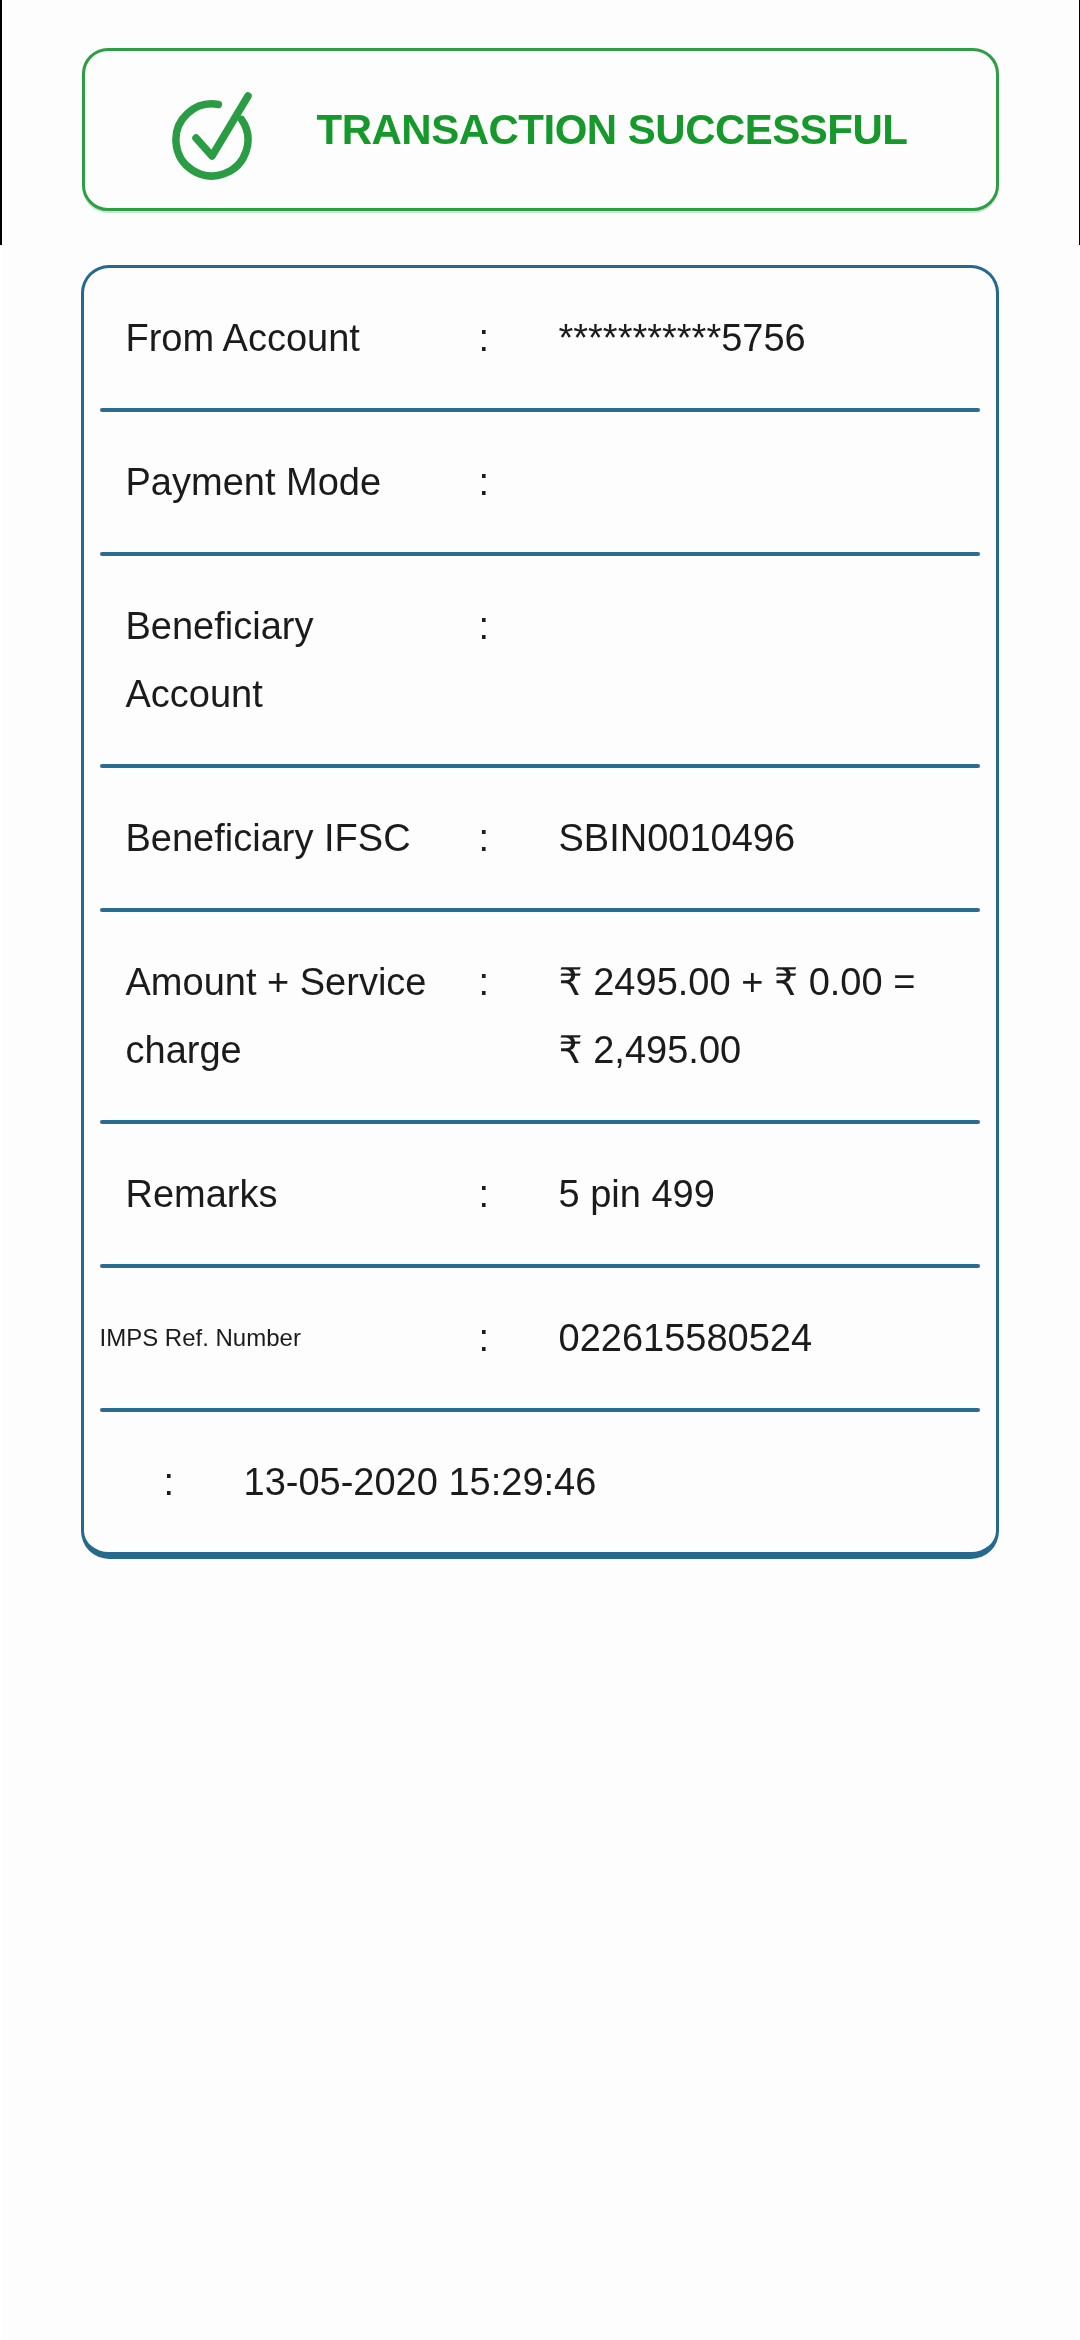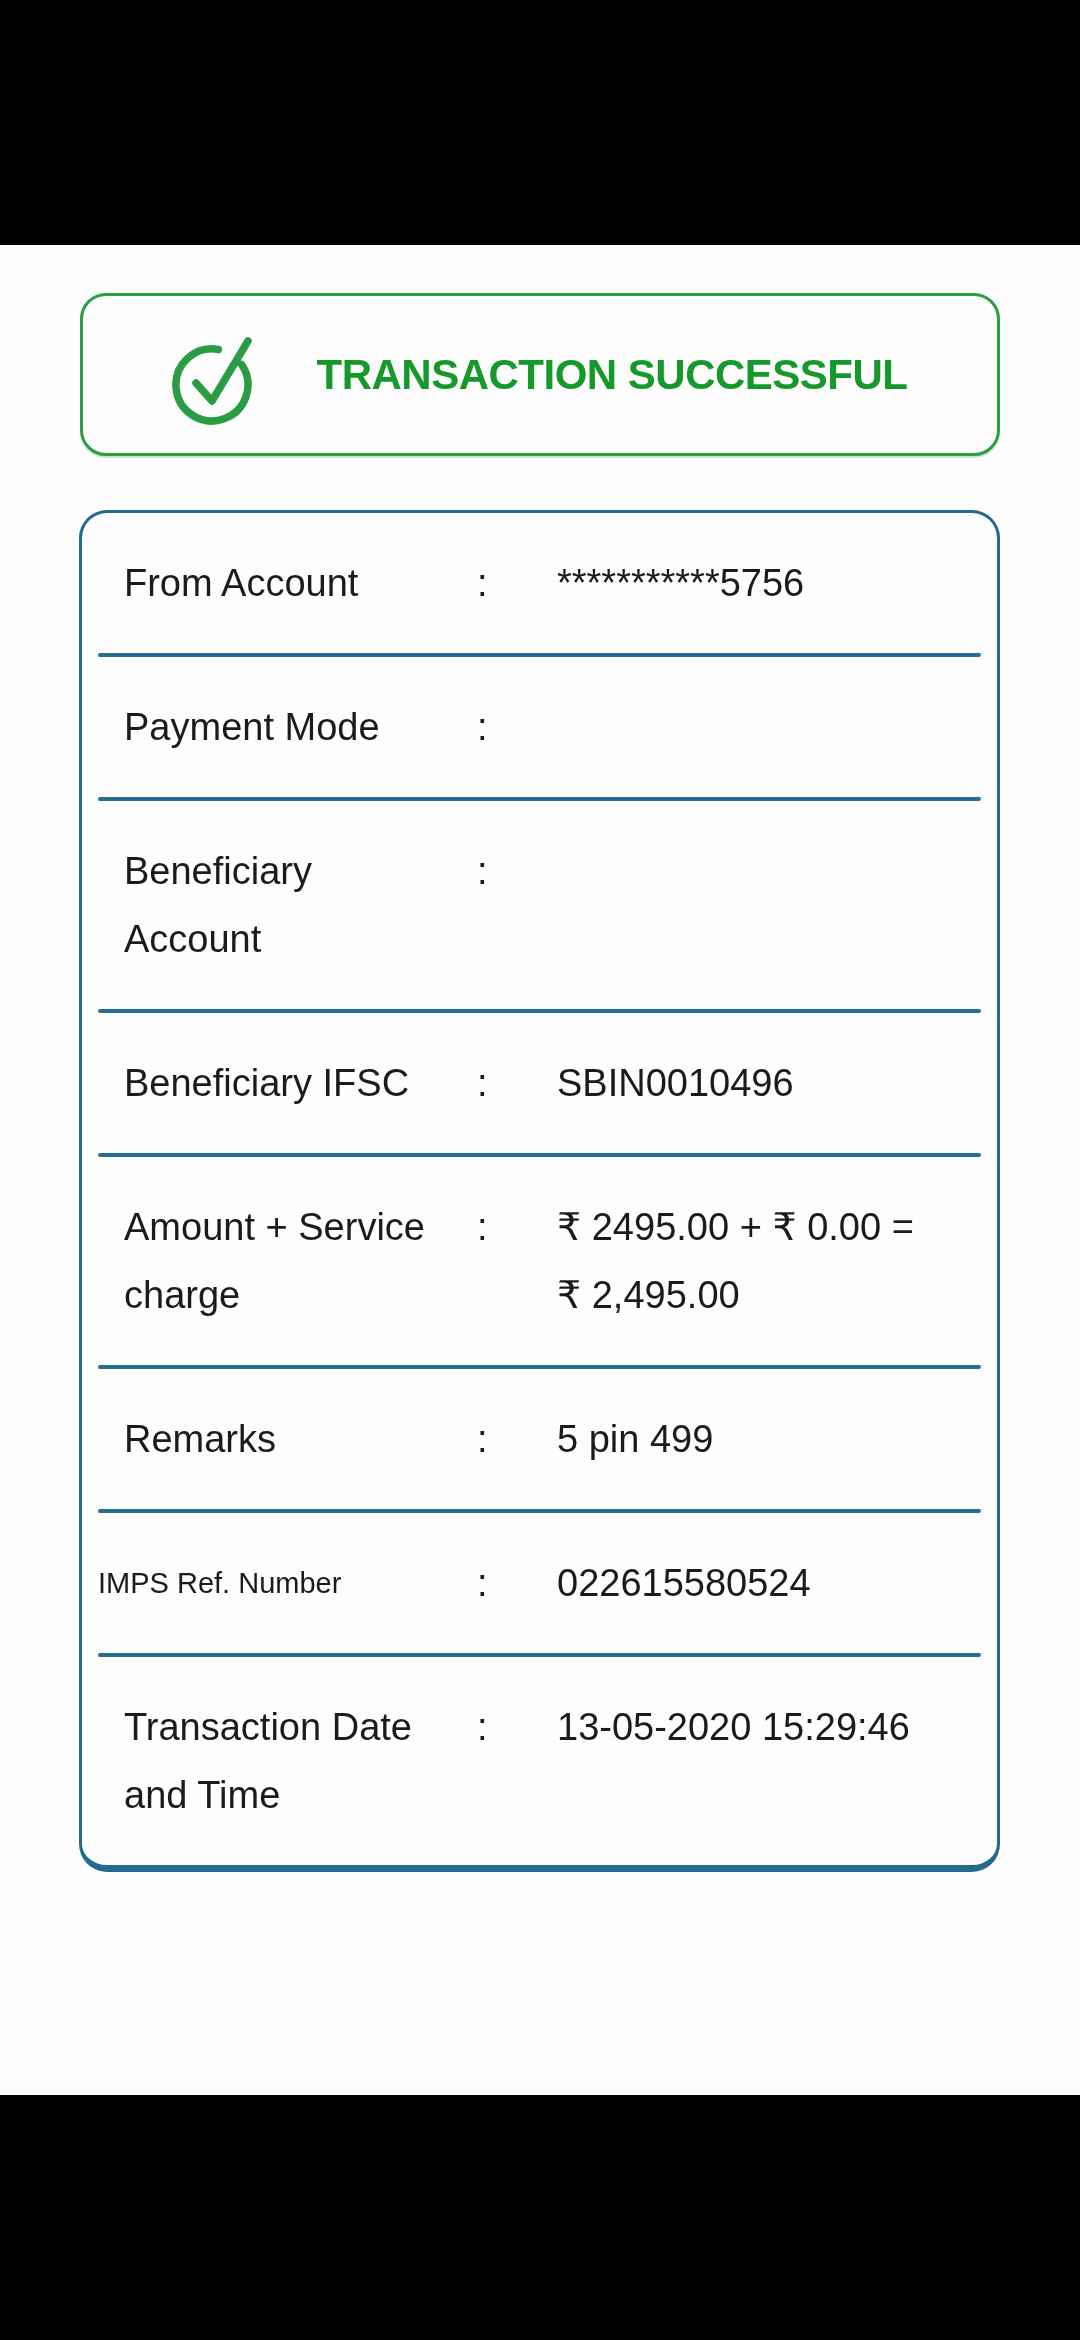--- a/index.html
+++ b/index.html
@@ -4,21 +4,21 @@
 <style>
   html, body { margin: 0; padding: 0; }
   body {
     width: 1080px;
     height: 2340px;
     background: #ffffff;
     font-family: "Liberation Sans", "DejaVu Sans", sans-serif;
     color: #1b1b1b;
     overflow: hidden;
   }
-  .screen { width: 1080px; height: 2340px; display: flex; flex-direction: column; }
+  .screen { width: 1080px; height: 2340px; display: flex; flex-direction: row; justify-content: center; }
   .bar { width: 100%; height: 245px; background: #000000; flex: 0 0 auto; }
   .content { flex: 1 1 auto; background: #fdfdfd; }
 
   
   .banner {
     margin: 48px 80px 0 80px;
     height: 157px;
     border: 3px solid #2e9e44;
     border-radius: 26px;
     box-shadow: 0 2px 0 rgba(46,158,68,0.25);
@@ -51,21 +51,21 @@
     align-items: flex-start;
     padding: 36px 42px;
     font-size: 38px;
     font-weight: 400;
     line-height: 68px;
   }
   .lbl { width: 315px; flex: 0 0 auto; }
   .sep { width: 118px; flex: 0 0 auto; padding-left: 38px; box-sizing: border-box; }
   .val { width: 395px; flex: 0 0 auto; }
   .row.imps-row .lbl {
-    font-size: 29px;
+    font-size: 24px;
     margin-left: -26px;
     width: 341px;
   }
   .divider {
     height: 4px;
     background: #2a6d92;
     margin: 0 16px;
     border-radius: 2px;
   }
 </style>
@@ -130,21 +130,20 @@
       <div class="divider"></div>
 
       <div class="row imps-row">
         <div class="lbl">IMPS Ref. Number</div>
         <div class="sep">:</div>
         <div class="val">022615580524</div>
       </div>
       <div class="divider"></div>
 
       <div class="row">
-        <div class="lbl">Transaction Date and Time</div>
         <div class="sep">:</div>
         <div class="val">13-05-2020 15:29:46</div>
       </div>
 
     </div>
   </div>
 
   <div class="bar"></div>
 </div>
 

